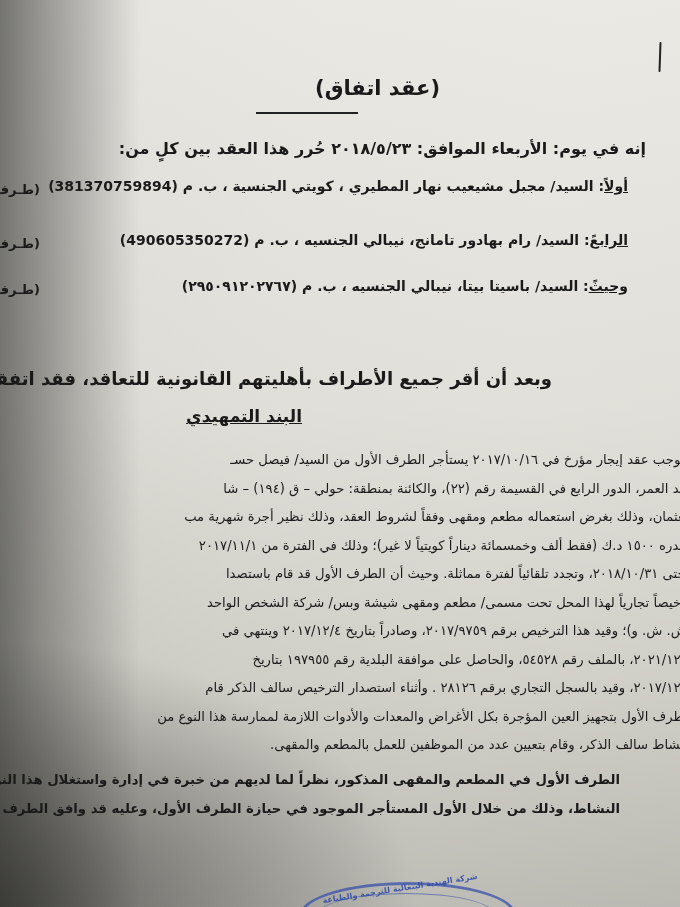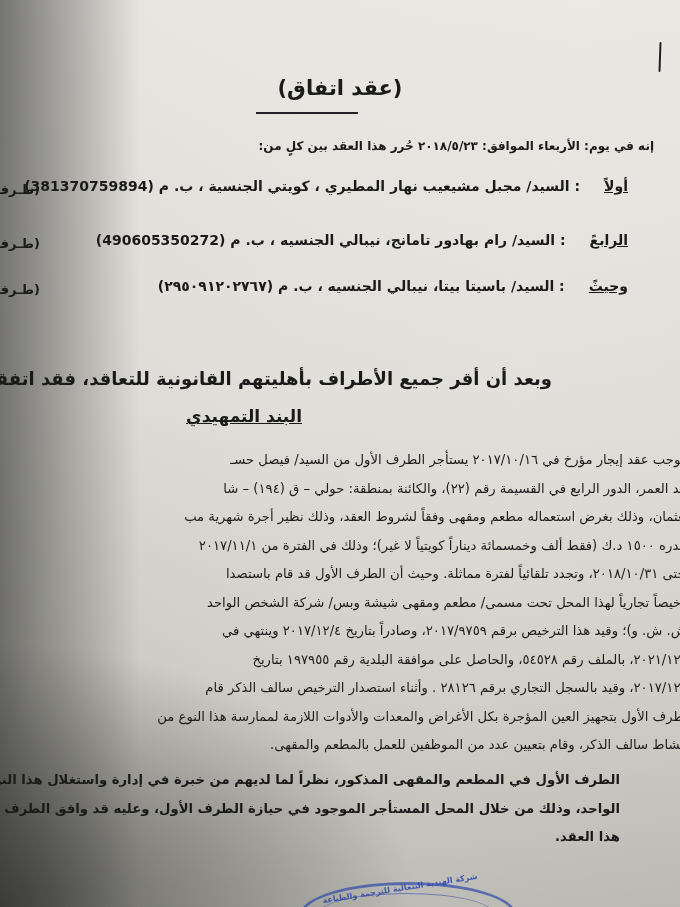--- a/index.html
+++ b/index.html
@@ -21,32 +21,32 @@
     .shade-bottom-left {
       position: absolute; left: 0; top: 640px; width: 420px; height: 267px;
       background: radial-gradient(ellipse at 0% 100%, rgba(30,30,28,0.6) 0%, rgba(30,30,28,0) 70%);
       pointer-events: none;
     }
     .corner-mark {
       position: absolute; left: 659px; top: 42px; width: 2px; height: 30px;
       background: #222; border-radius: 1px; transform: rotate(2deg);
     }
     .title {
-      position: absolute; left: 240px; top: 76px; width: 200px; text-align: center;
+      position: absolute; left: 240px; top: 76px; width: 200px; 
       font-size: 21px; font-weight: bold; direction: rtl;
     }
     .title-underline {
       position: absolute; left: 256px; top: 112px; width: 102px; height: 2px; background: #222;
     }
     .line {
       position: absolute; direction: rtl; white-space: nowrap; font-size: 14px; font-weight: bold;
     }
-    .intro { right: 26px; top: 139px; font-size: 12px; }
+    .intro { right: 34px; top: 139px; font-size: 16px; }
     .party { right: 52px; font-size: 14px; }
-    .party .ord { text-decoration: underline; margin-left: 24px; }
+    .party .ord { text-decoration: underline; }
     .p1 { top: 178px; }
     .p2 { top: 232px; }
     .p3 { top: 278px; }
     .role {
       position: absolute; left: -6px; font-size: 13px; font-weight: bold; direction: rtl; white-space: nowrap;
     }
     .r1 { top: 182px; }
     .r2 { top: 236px; }
     .r3 { top: 282px; }
     .agree { right: 128px; top: 368px; font-size: 18px; }
@@ -116,19 +116,18 @@
   <span class="row">ترخيصاً تجارياً لهذا المحل تحت مسمى/ مطعم ومقهى شيشة وبس/ شركة الشخص الواحد</span>
   <span class="row">(ش. ش. و)؛ وقيد هذا الترخيص برقم ٢٠١٧/٩٧٥٩، وصادراً بتاريخ ٢٠١٧/١٢/٤ وينتهي في</span>
   <span class="row">٢٠٢١/١٢/٣، بالملف رقم ٥٤٥٢٨، والحاصل على موافقة البلدية رقم ١٩٧٩٥٥ بتاريخ</span>
   <span class="row">٢٠١٧/١٢/٤، وقيد بالسجل التجاري برقم ٢٨١٢٦ . وأثناء استصدار الترخيص سالف الذكر قام</span>
   <span class="row">الطرف الأول بتجهيز العين المؤجرة بكل الأغراض والمعدات والأدوات اللازمة لممارسة هذا النوع من</span>
   <span class="row">النشاط سالف الذكر، وقام بتعيين عدد من الموظفين للعمل بالمطعم والمقهى.</span>
 </div>
 
 <div class="para para2">
   <span class="row">الطرف الأول في المطعم والمقهى المذكور، نظراً لما لديهم من خبرة في إدارة واستغلال هذا النوع من</span>
-  <span class="row">الواحد، وذلك من خلال المحل المستأجر الموجود في حيازة الطرف الأول، وعليه قد وافق الطرف</span>
-  <span class="row">هذا العقد.</span>
+  <span class="row">النشاط، وذلك من خلال الأول المستأجر الموجود في حيازة الطرف الأول، وعليه قد وافق الطرف</span>
 </div>
 
 <div class="stamp"></div>
 <div class="stamp-inner"></div>
 <div class="stamp-text">شركة الهندية البنغالية للترجمة والطباعة</div>
 
 </body></html>

